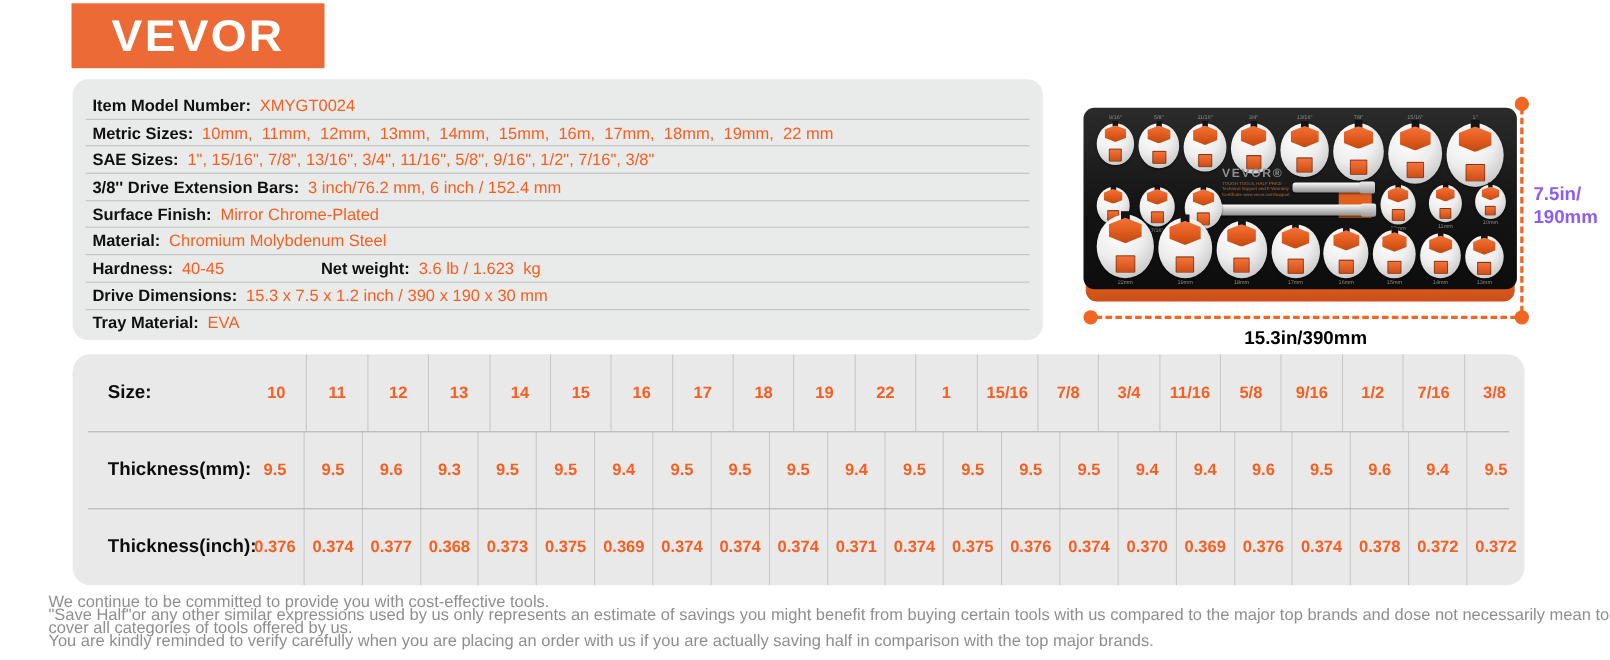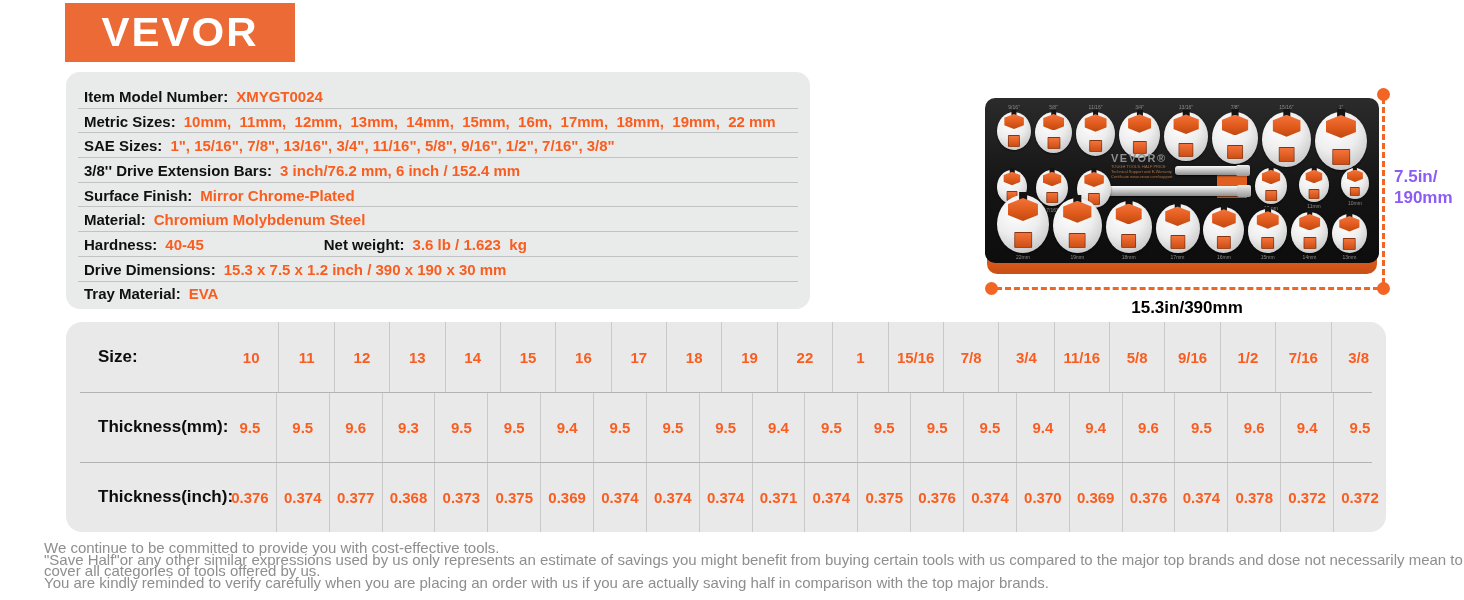--- a/index.html
+++ b/index.html
@@ -5,28 +5,28 @@
   html,body{margin:0;padding:0;background:#fff;}
   .page{position:relative;width:1464px;height:600px;background:#ffffff;overflow:hidden;
         font-family:"Liberation Sans",sans-serif;}
 
   
   .logo{position:absolute;left:65px;top:3px;width:230px;height:59px;background:var(--logo-bg,#EB6A35);
         display:flex;align-items:center;justify-content:center;}
   .logo span{color:#fff;font-size:42px;font-weight:bold;letter-spacing:2px;transform:scaleY(.96);}
 
   
-  .spec-panel{position:absolute;left:66px;top:72px;width:744px;height:237px;background:#E9EAEA;
+  .spec-panel{position:absolute;left:66px;top:72px;width:882px;height:237px;background:#E9EAEA;
               border-radius:14px;padding-top:12px;box-sizing:border-box;}
   .spec-row{height:24.7px;display:flex;align-items:center;padding-left:18px;position:relative;}
   .spec-row:not(:last-child)::after{content:'';position:absolute;left:12px;right:12px;bottom:0;height:1px;background:#C0C2C3;}
   .spec-pair{display:flex;align-items:center;}
-  .spec-pair.pair2{margin-left:120px;}
+  .spec-pair.pair2{margin-left:88px;}
   .spec-label{font-weight:bold;color:#101010;font-size:15px;white-space:pre;}
-  .spec-value{color:var(--accent,#F95D1F);font-weight:bold;font-size:15px;margin-left:8px;white-space:pre;}
+  .spec-value{color:var(--accent,#F95D1F);font-weight:normal;font-size:15px;margin-left:8px;white-space:pre;}
 
   
   .photo{position:absolute;left:985px;top:88px;width:478px;height:245px;}
   .tray-base{position:absolute;left:2px;top:150px;width:390px;height:36px;
              background:linear-gradient(180deg,#EF7C3F 0%,#E2601F 45%,#C94F16 100%);
              border-radius:4px 4px 10px 10px;}
   .tray{position:absolute;left:0;top:10px;width:394px;height:165px;border-radius:10px;
         background:linear-gradient(180deg,#2b2b2b 0%,#141414 55%,#0d0d0d 100%);}
   .wrow{position:absolute;display:flex;}
   .row1{top:5px;left:12px;right:12px;justify-content:space-between;align-items:flex-start;}

